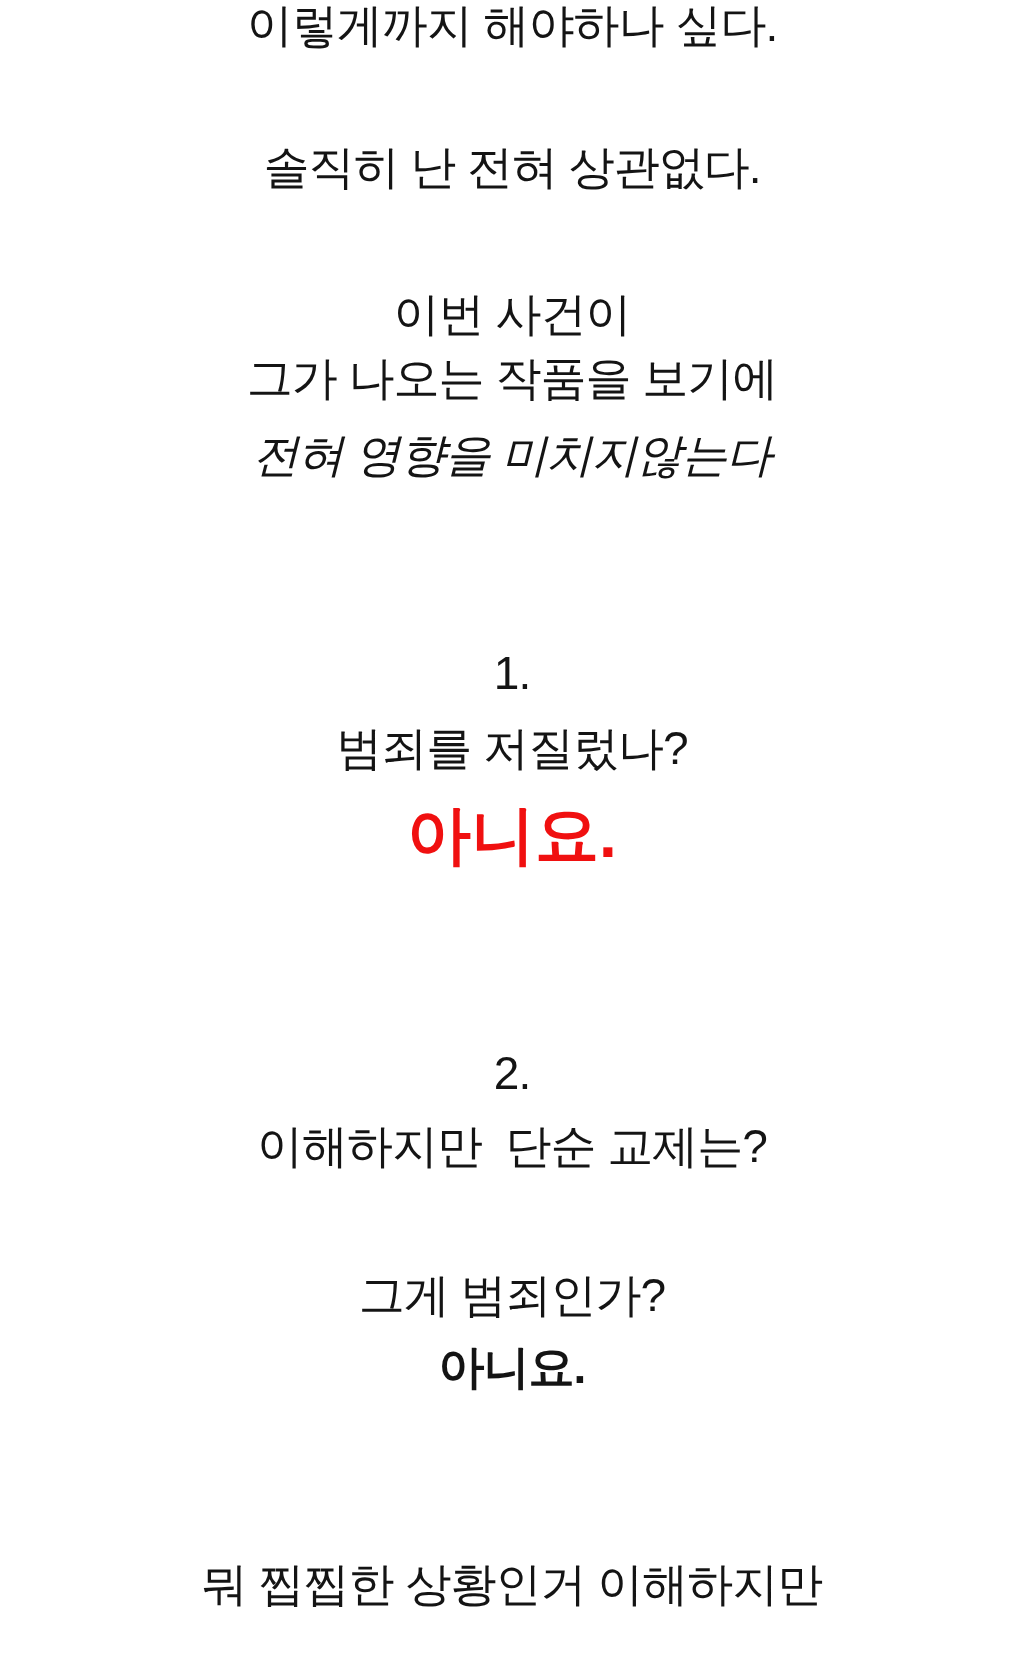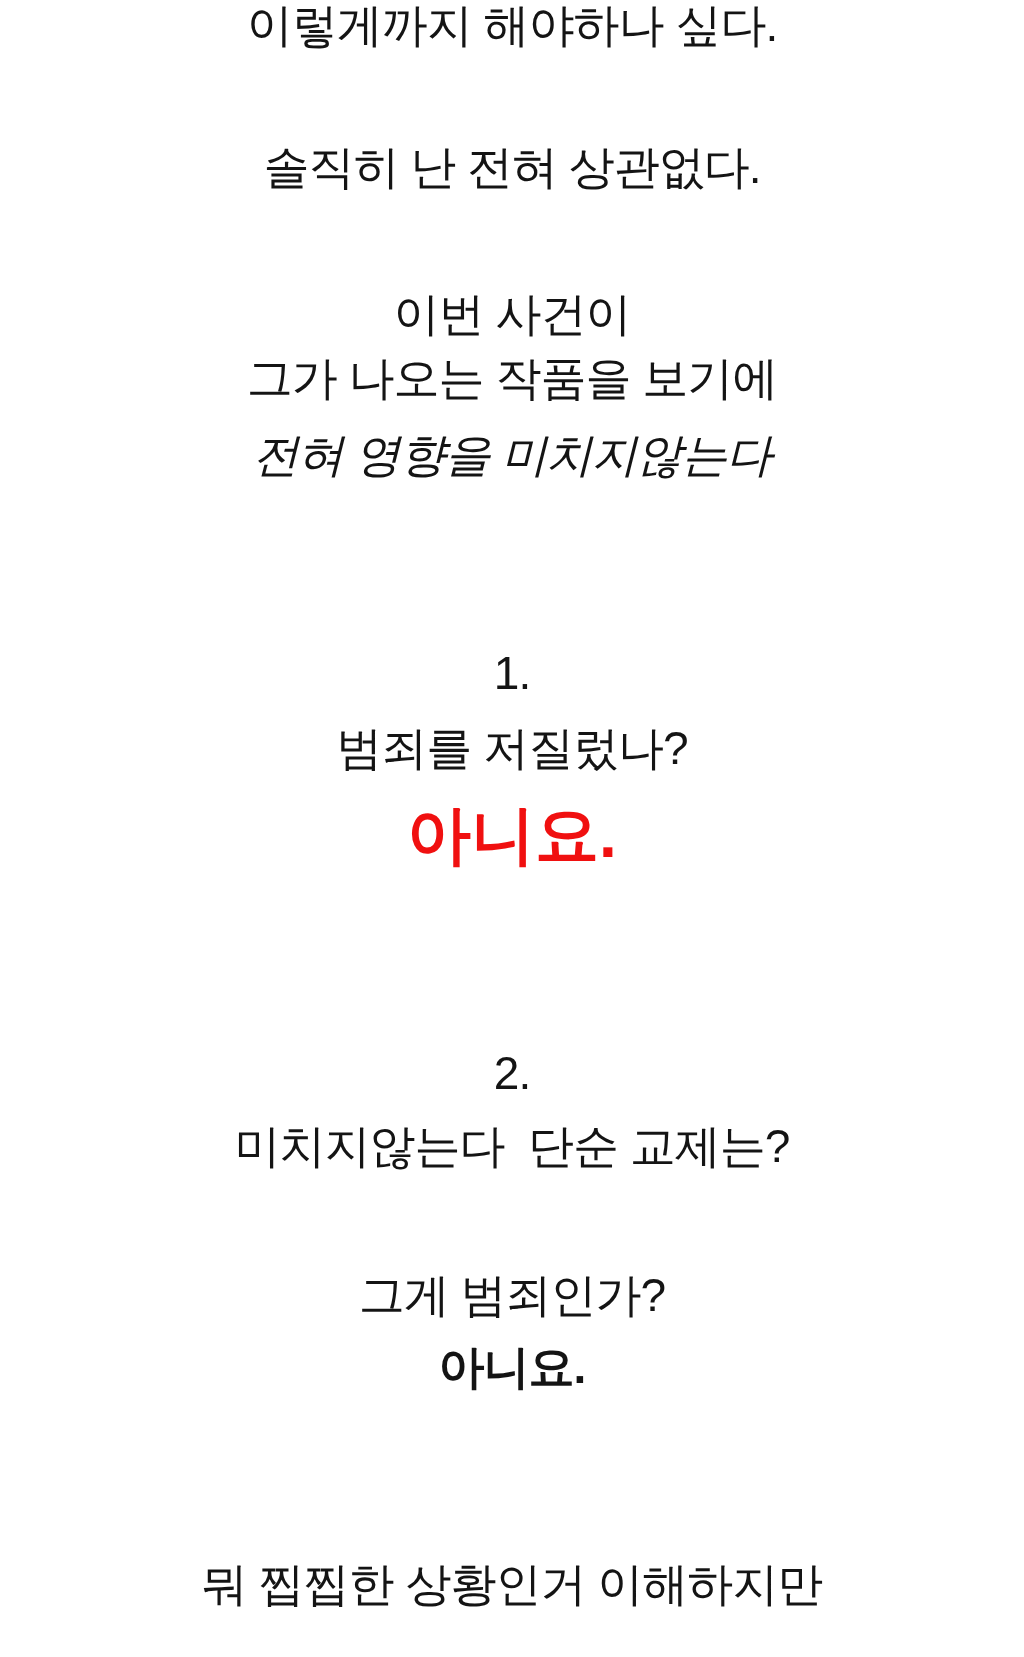--- a/index.html
+++ b/index.html
@@ -43,17 +43,17 @@
 <div class="canvas">
   <div class="line" style="top: 2px;">이렇게까지 해야하나 싶다.</div>
   <div class="line" style="top: 291px;">이번 사건이</div>
   <div class="line" style="top: 144px;">솔직히 난 전혀 상관없다.</div>
   <div class="line" style="top: 355px;">그가 나오는 작품을 보기에</div>
   <div class="line" style="top: 432px; font-style: italic;">전혀 영향을 미치지않는다</div>
   <div class="line" style="top: 650px;">1.</div>
   <div class="line" style="top: 725px;">범죄를 저질렀나?</div>
   <div class="line answer-red" style="top: 803px; color: #f01010;">아니요.</div>
   <div class="line" style="top: 1050px;">2.</div>
-  <div class="line" style="top: 1123px;">미치지않는다  단순 교제는?</div>
+  <div class="line" style="top: 1123px;">이해하지만  단순 교제는?</div>
   <div class="line" style="top: 1272px;">그게 범죄인가?</div>
   <div class="line answer-black" style="top: 1344px;">아니요.</div>
   <div class="line" style="top: 1561px; text-align: center;">뭐 찝찝한 상황인거 이해하지만</div>
 </div>
 
 </body></html>

